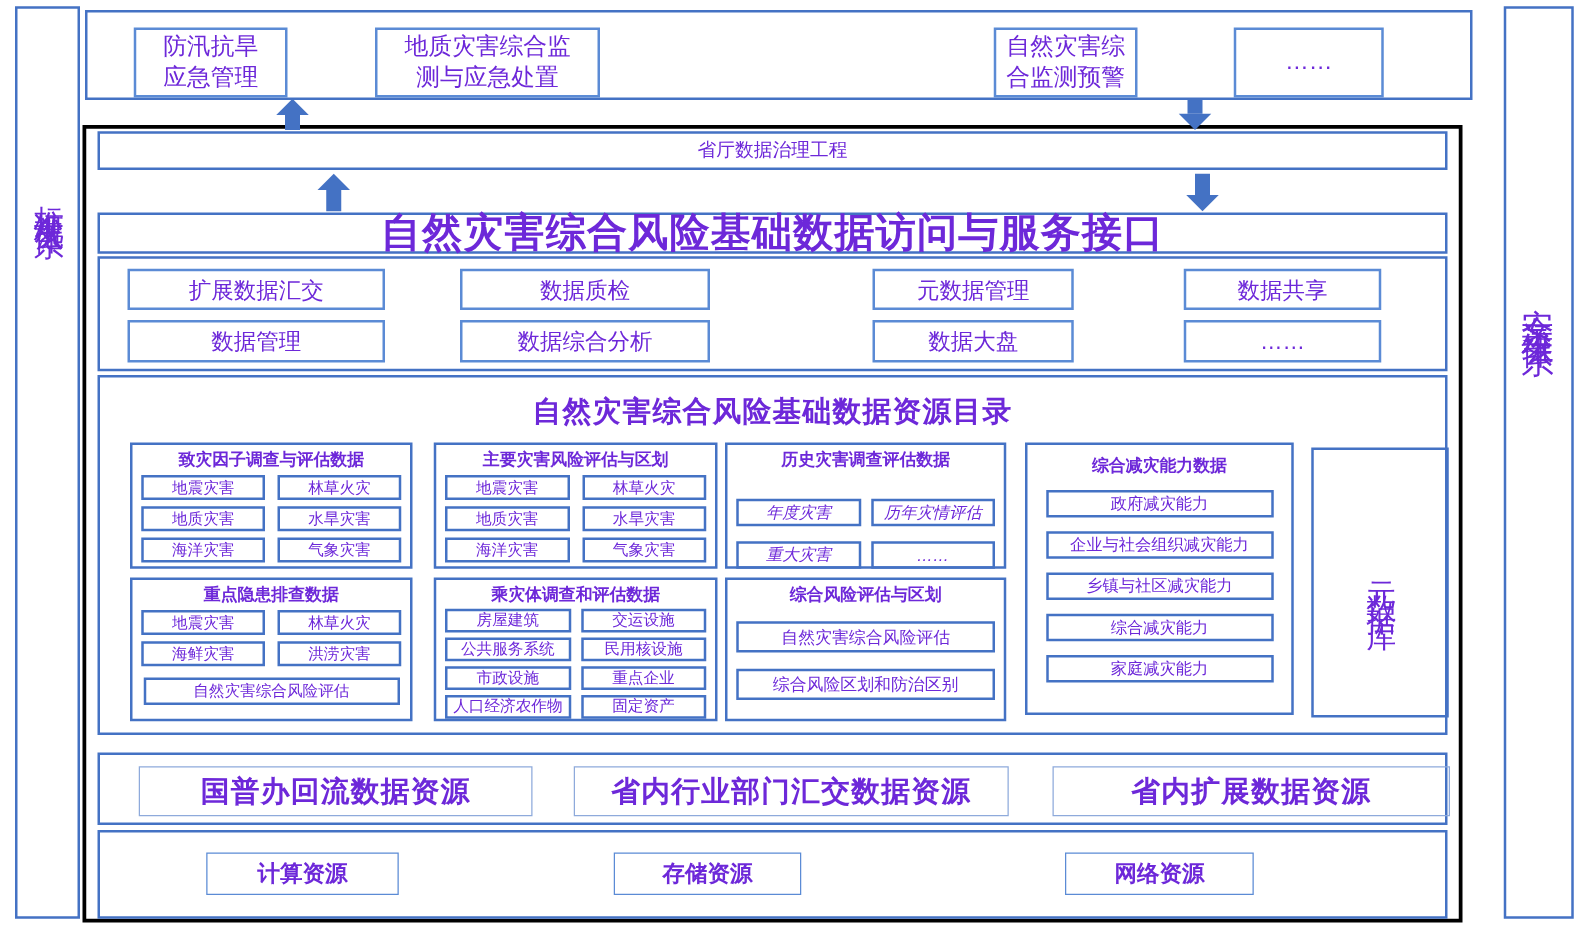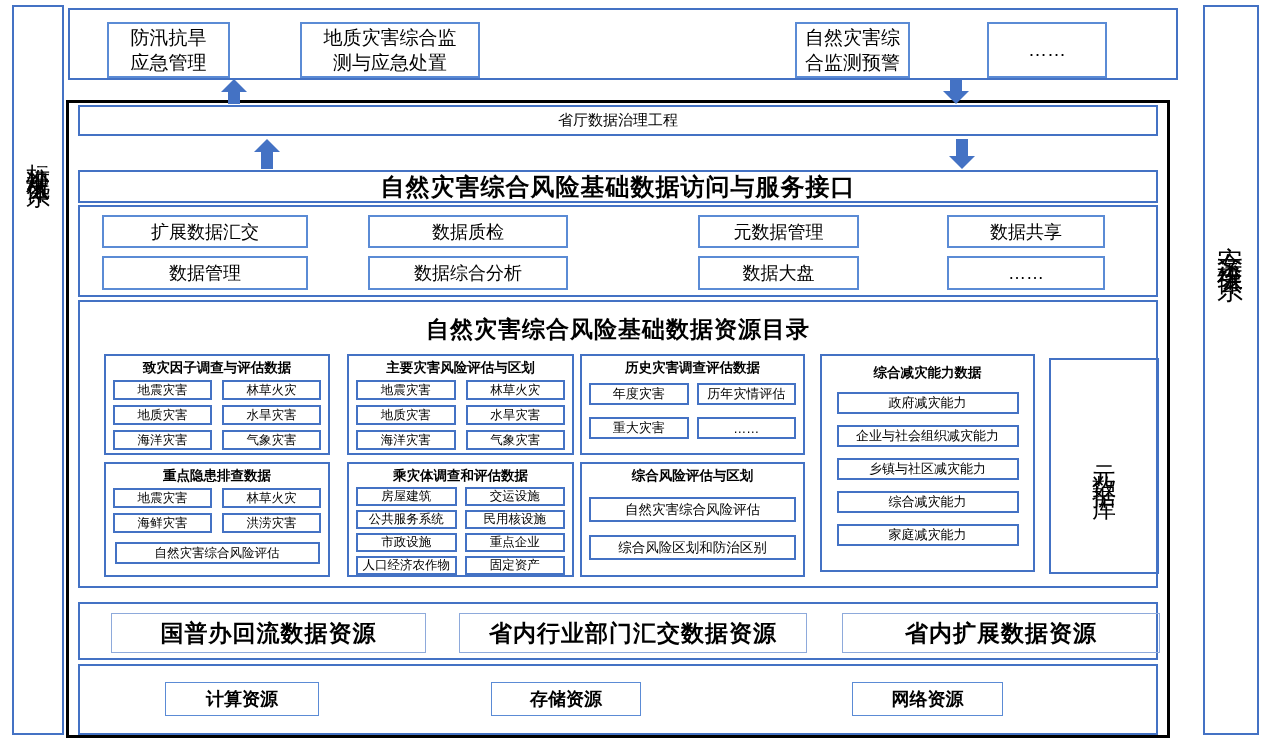--- a/index.html
+++ b/index.html
@@ -1,19 +1,19 @@
 <!DOCTYPE html>
 <html><head>
 <meta charset="utf-8">
 <style>
   * { margin:0; padding:0; box-sizing:border-box; }
   body { background:#fff; }
   #canvas {
     position:relative; width:1270px; height:741px; background:#fff;
-    font-family:"Liberation Sans", sans-serif; color:#000000; overflow:hidden;
+    font-family:"Liberation Sans", sans-serif; color:#6d28d9; overflow:hidden;
   }
 
   
   .side-bar { position:absolute; top:5px; height:730px; border:2px solid #4472C4;
               display:flex; justify-content:center; background:#fff; }
   .side-bar-left  { left:12px;  width:52px; }
   .side-bar-right { left:1203px; width:56px; }
   .side-bar span { writing-mode:vertical-rl; text-orientation:upright; }
   .side-bar-left  span { padding-top:138px; font-size:24px; letter-spacing:4px; }
   .side-bar-right span { padding-top:218px; font-size:26px; letter-spacing:6px; }
@@ -41,21 +41,21 @@
 
   
   .outer-frame { position:absolute; left:66px; top:100px; width:1104px; height:638px;
                  border:3px solid #000; }
 
   .gov-bar { position:absolute; left:9px; top:2px; width:1080px; height:31px;
              border:2px solid #4472C4; display:flex; align-items:center; justify-content:center;
              font-size:15px; }
   .if-bar  { position:absolute; left:9px; top:67px; width:1080px; height:33px;
              border:2px solid #4472C4; display:flex; align-items:center; justify-content:center;
-             font-size:24px; font-weight:600; letter-spacing:1px; }
+             font-size:32px; font-weight:600; letter-spacing:1px; }
 
   
   .fn-container { position:absolute; left:9px; top:102px; width:1080px; height:92px;
                   border:2px solid #4472C4; }
   .fn-box { position:absolute; border:2px solid #5B8BD5; display:flex; align-items:center;
             justify-content:center; font-size:18px; }
   .fr1 { top:8px;  height:33px; }
   .fr2 { top:49px; height:34px; }
   .fc1 { left:22px;  width:206px; }
   .fc2 { left:288px; width:200px; }
@@ -74,21 +74,21 @@
   .gcol-3 { left:500px; width:225px; }
   .gcol-4 { left:740px; width:215px; }
   .gcol-5 { left:969px; width:110px; }
 
   .grp { border:2px solid #4472C4; padding:3px 7px; background:#fff; }
   .grp-top { height:101px; margin-bottom:7px; }
   .grp-bottom { height:115px; }
   .grp-tall { height:218px; padding-top:8px; }
   .grp-title { font-size:13.5px; font-weight:bold; text-align:center; line-height:17px; height:17px; }
   .grid2 { margin-top:4px; display:grid; grid-template-columns:1fr 1fr; gap:5px 10px; }
-  .grid2-hist { margin-top:7px; gap:12px 8px; }
+  .grid2-hist { margin-top:23px; gap:12px 8px;font-style:italic; }
   .grid2-body { gap:4px 8px; margin-top:3px; }
   .itm { border:2px solid #4472C4; height:20px; display:flex; align-items:center;
          justify-content:center; font-size:12.5px; white-space:nowrap; }
   .itm-hist { height:22px; font-size:13px; }
   .itm-body { height:19px; }
   .itm-wide { margin:9px auto 0; width:205px; height:22px; }
   .itm-risk { margin:13px auto 0; width:207px; height:25px; font-size:13.5px; }
   .itm-cap  { margin:11px auto 0; width:182px; height:22px; font-size:13px; }
   .grp-tall .grp-title { margin-bottom:3px; }
 

